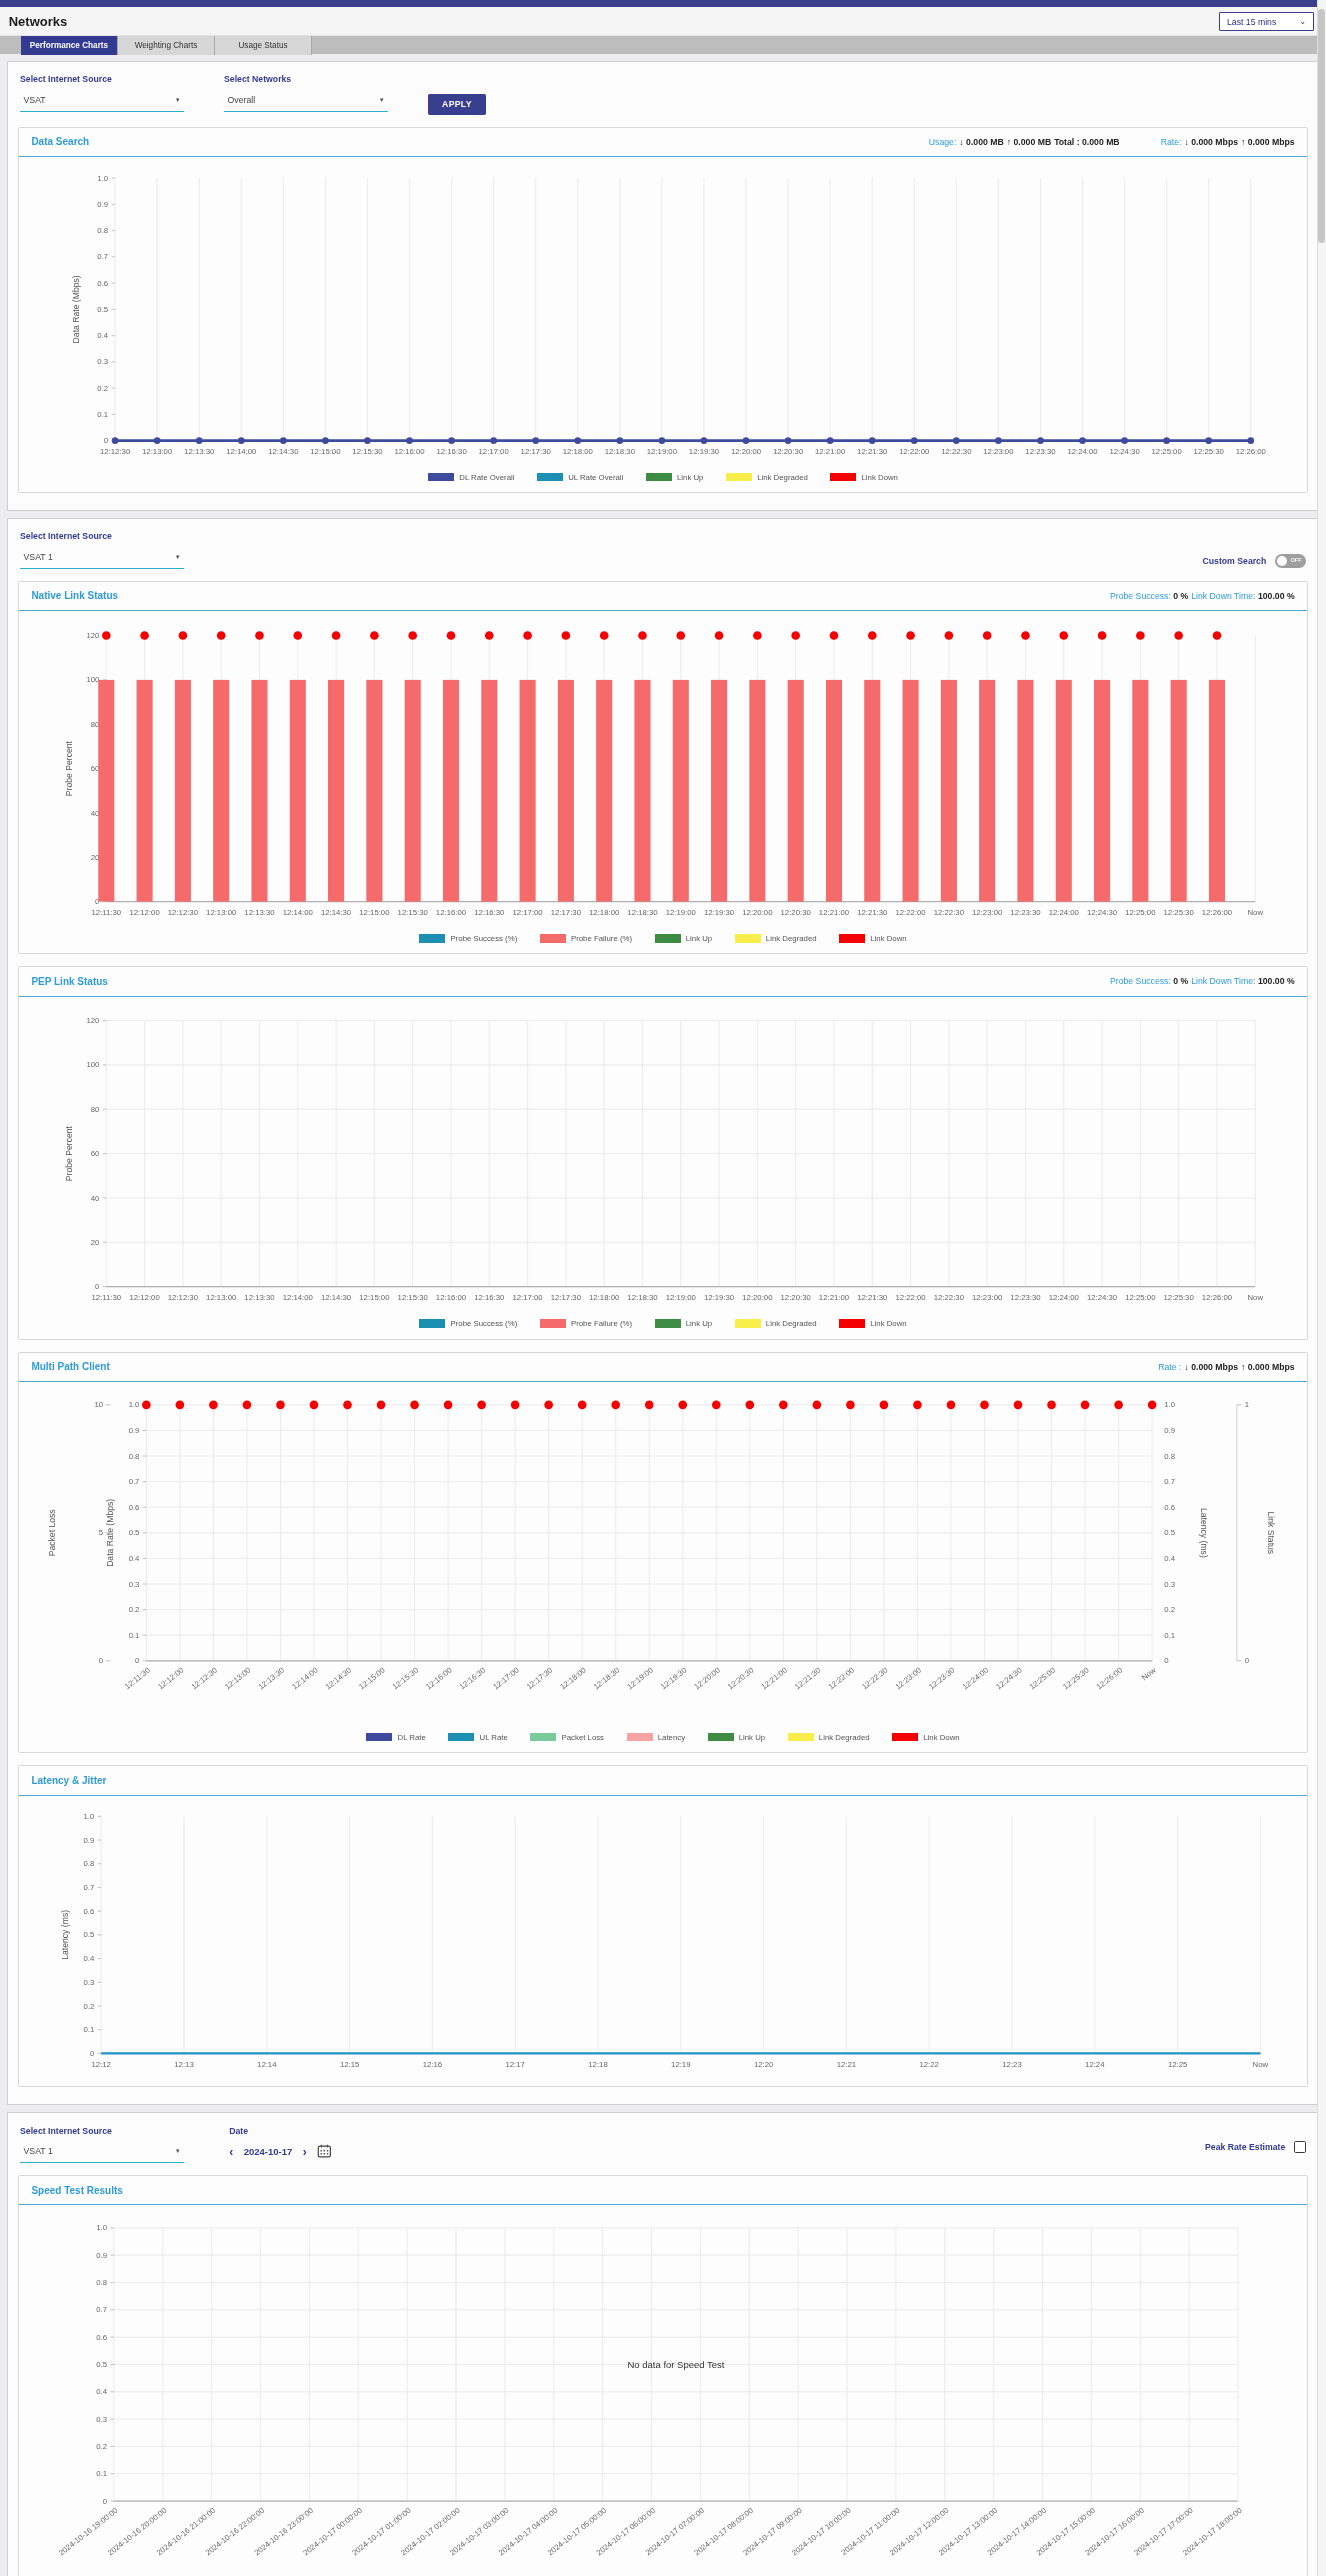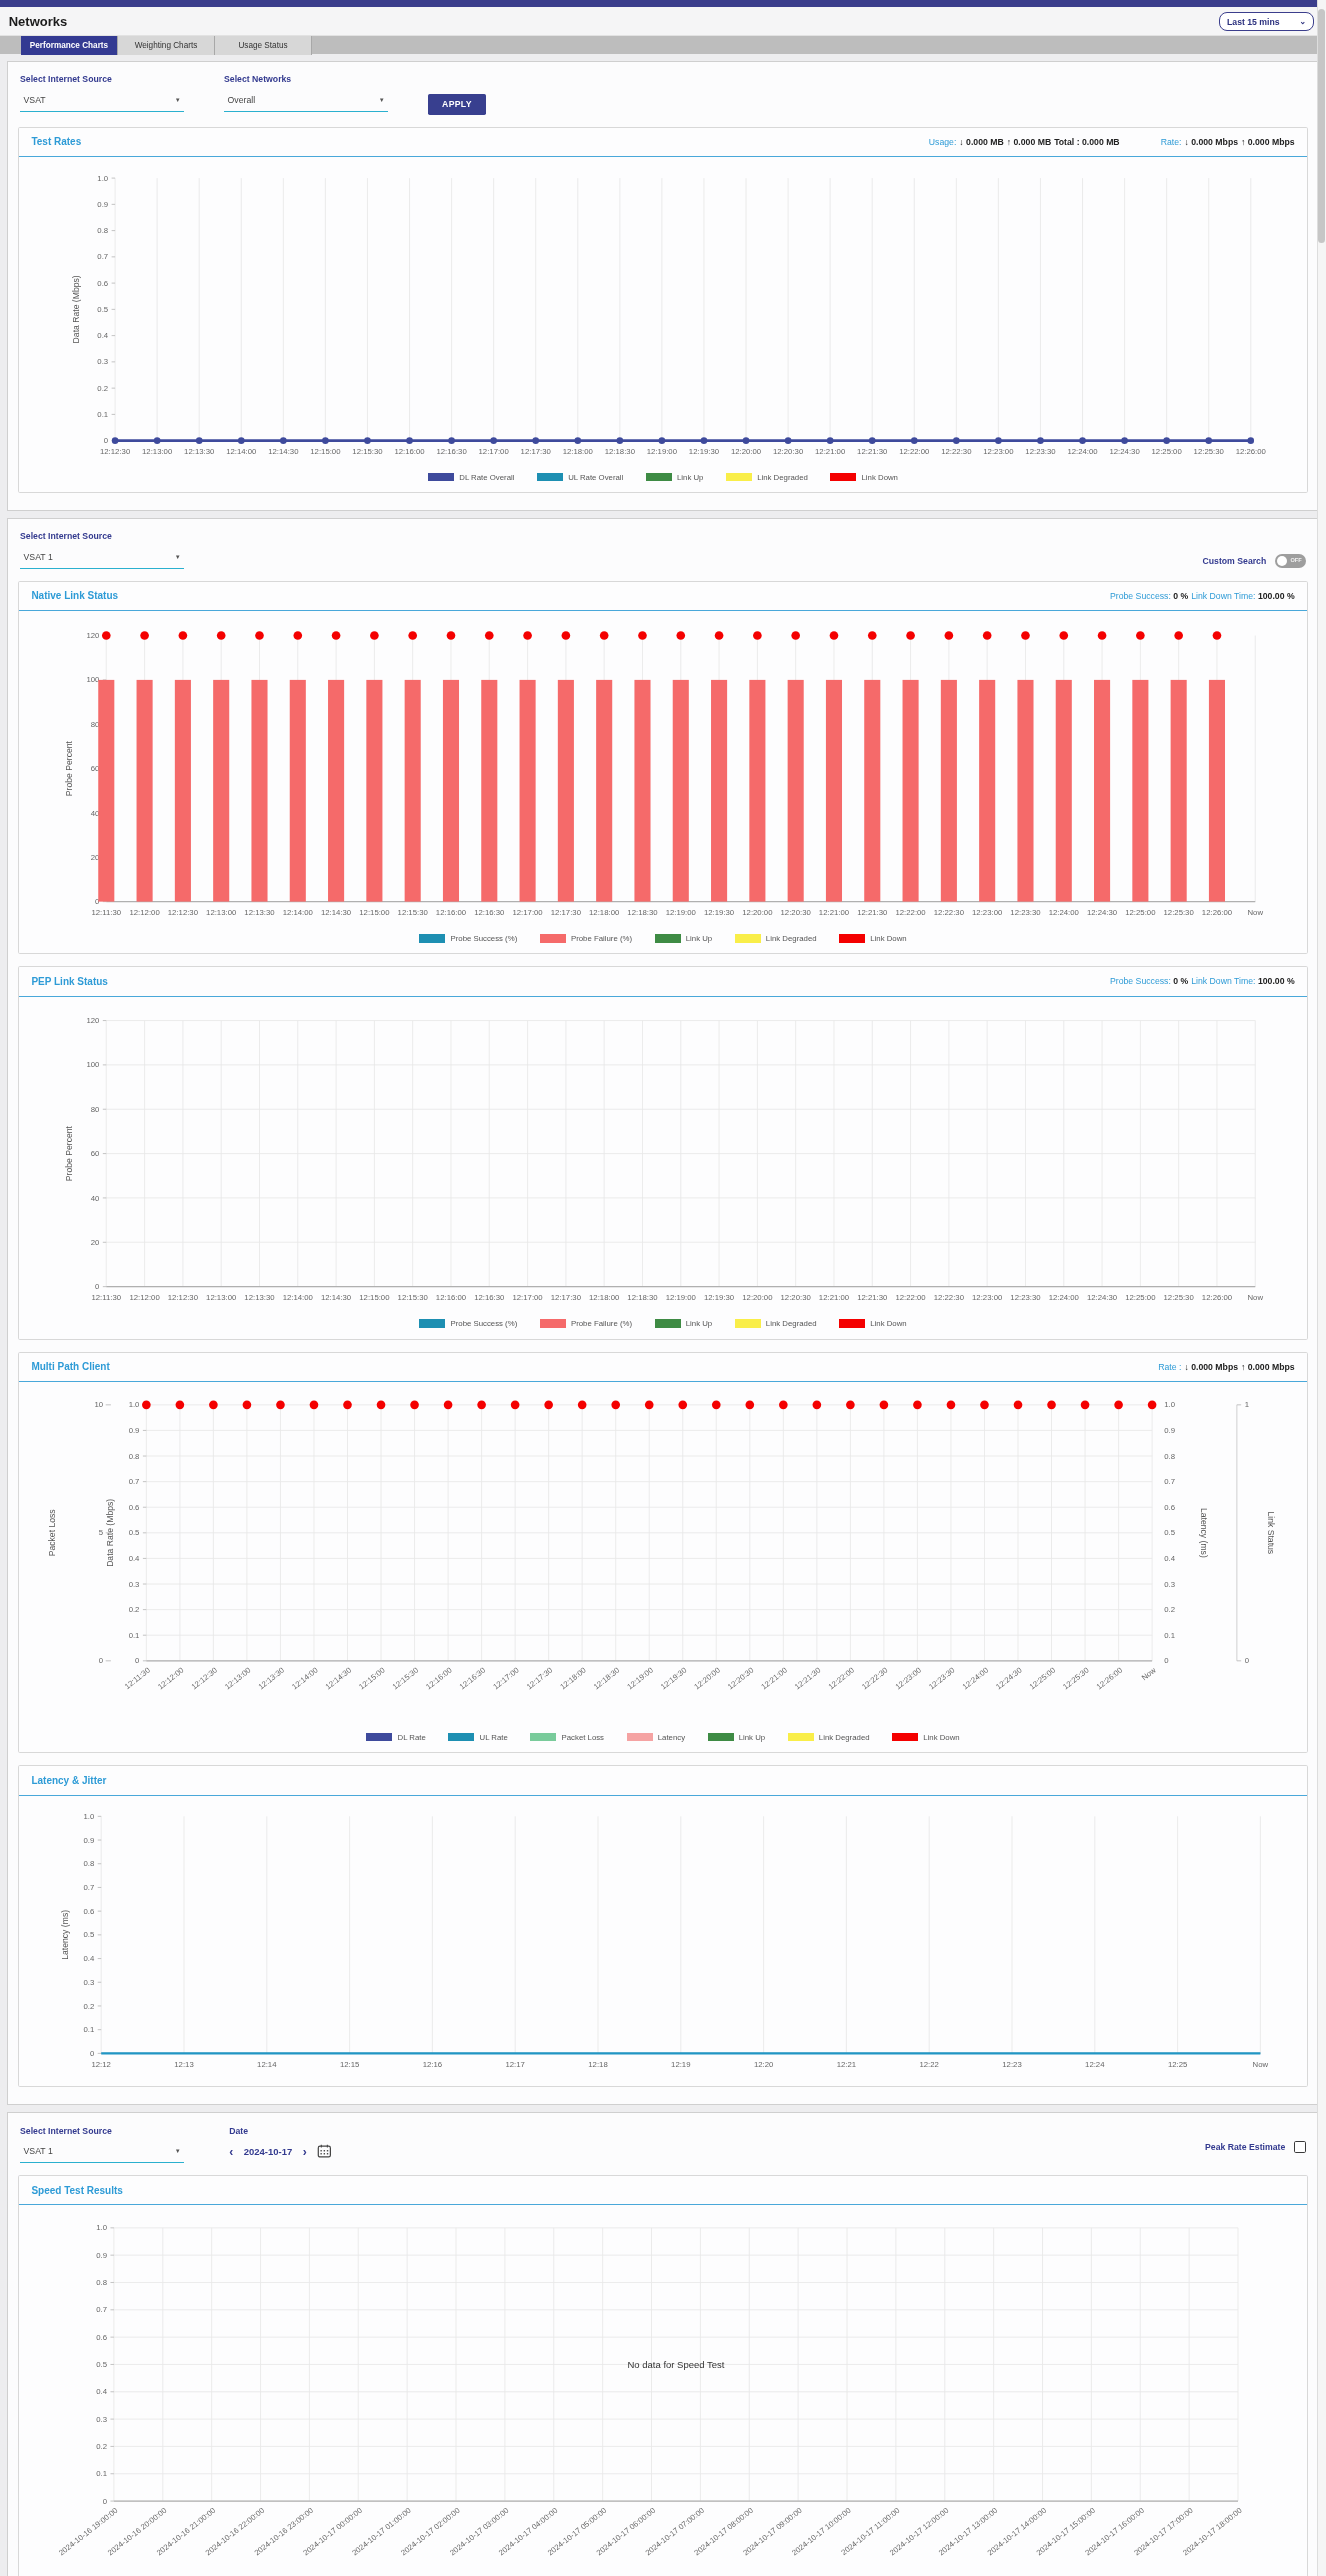--- a/index.html
+++ b/index.html
@@ -1,20 +1,20 @@
 <!DOCTYPE html>
 <html style="font-size:14px"><head>
 <meta charset="utf-8">
 <style>
   *{box-sizing:border-box;margin:0;padding:0}
   body{width:1326px;background:#ededef;font-family:"Liberation Sans",sans-serif;color:#222;position:relative}
   .topbar{height:7px;background:#3b3e8c}
   .titlerow{height:29px;background:#f5f5f6;display:flex;align-items:center;padding:0 8.7px;position:relative;border-bottom:0.9px solid #e2e2e2}
   .title{font-size:13px;font-weight:700;color:#1b1b1b}
-  .timesel{position:absolute;right:12px;top:5.2px;width:95px;height:19px;border:0.9px solid #3b3e8c;background:#fff;color:#2c317e;font-size:8.7px;font-weight:700;display:flex;align-items:center;justify-content:space-between;padding:0 7px;border-radius:8px;cursor:pointer}
+  .timesel{position:absolute;right:12px;top:5.2px;width:95px;height:19px;border:0.9px solid #3b3e8c;background:#fff;color:#2c317e;font-size:8.7px;font-weight:400;display:flex;align-items:center;justify-content:space-between;padding:0 7px;border-radius:1px;cursor:pointer}
   .tabbar{height:18px;background:#bdbdbd;display:flex;padding-left:21px}
   .tab{min-width:97px;height:19px;font-size:8.2px;display:flex;align-items:center;justify-content:center;background:#d7d7d7;color:#333;border-right:0.9px solid #a8a8a8;cursor:pointer;padding:0 8.7px}
   .tab.active{background:#333a92;color:#fff;font-weight:700}
   .panel{margin:7px;background:#fcfcfd;border:0.9px solid #cfcfcf;padding:8.7px 10.4px 5.2px}
   .ctlrow{display:flex;align-items:flex-start;gap:40px;margin:3.5px 1.7px 12px;position:relative}
   .lbl{font-size:8.7px;font-weight:700;color:#333a8f;margin-bottom:8.7px}
   .sel{width:164px;border-bottom:1.7px solid #2ab0cf;display:flex;justify-content:space-between;align-items:center;padding:1.7px 3.5px 6px;font-size:8.7px;color:#444;cursor:pointer}
   .caret{font-size:6px;color:#555}
   .applybtn{background:#383f8f;color:#fff;font-size:8.7px;font-weight:700;border:none;padding:5.2px 14px;border-radius:1.7px;margin-top:20px;cursor:pointer;letter-spacing:0.3px}
   .card{border:0.9px solid #d8d8d8;background:#fdfdfe;border-radius:1.7px;margin-bottom:12px}
@@ -72,21 +72,21 @@
       <div class="sel">
         <span>Overall</span>
         <span class="caret">▼</span>
       </div>
     </div>
     <button class="applybtn">APPLY</button>
   </div>
 
   <div class="card">
     <div class="card-head">
-      <span class="card-title">Test Rates</span>
+      <span class="card-title">Data Search</span>
       <span class="stats">
         <span class="stat-label">Usage:</span>
         <span class="stat-val">↓ 0.000 MB</span>
         <span class="stat-val">↑ 0.000 MB</span>
         <span class="stat-val">Total : 0.000 MB</span>
         <span style="width:35px"></span>
         <span class="stat-label">Rate:</span>
         <span class="stat-val">↓ 0.000 Mbps</span>
         <span class="stat-val">↑ 0.000 Mbps</span>
       </span>

